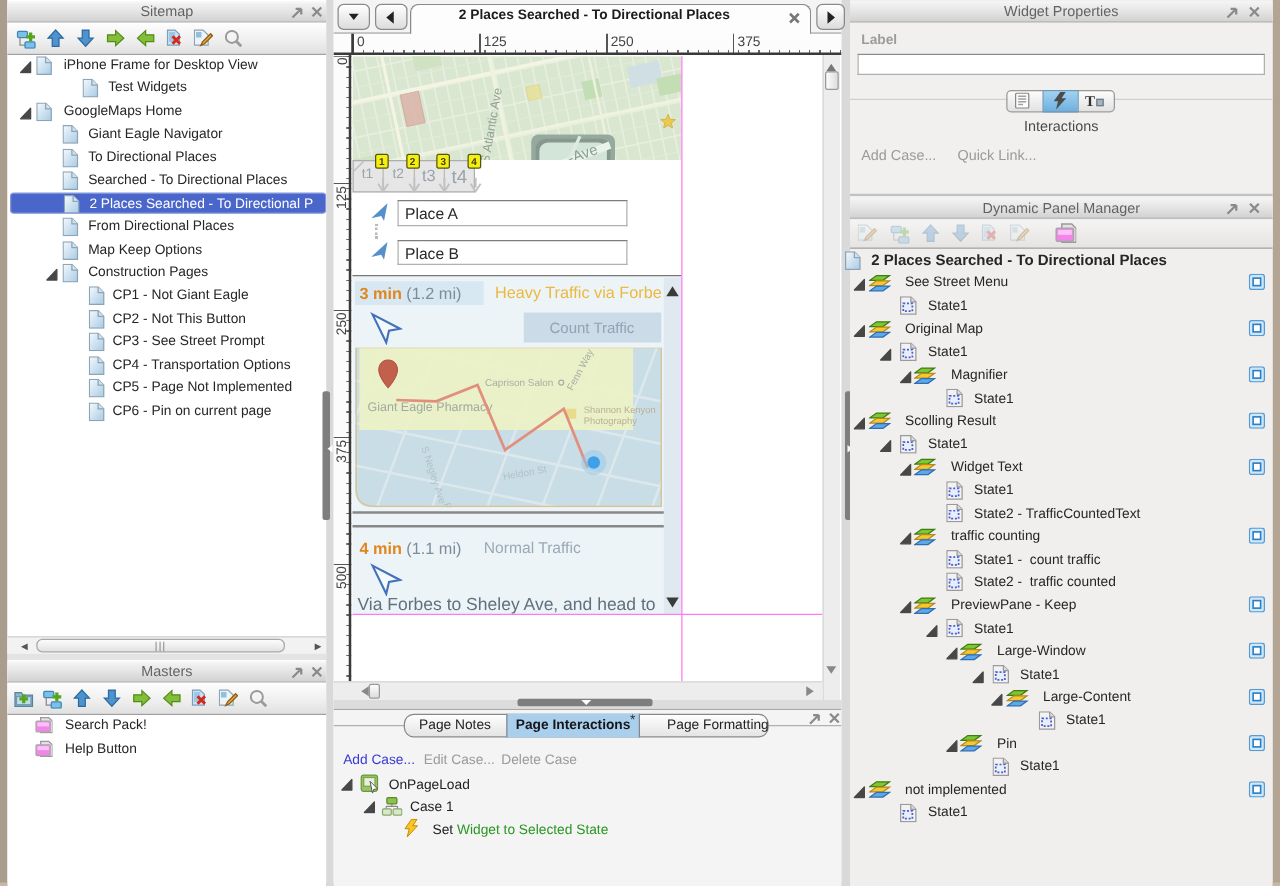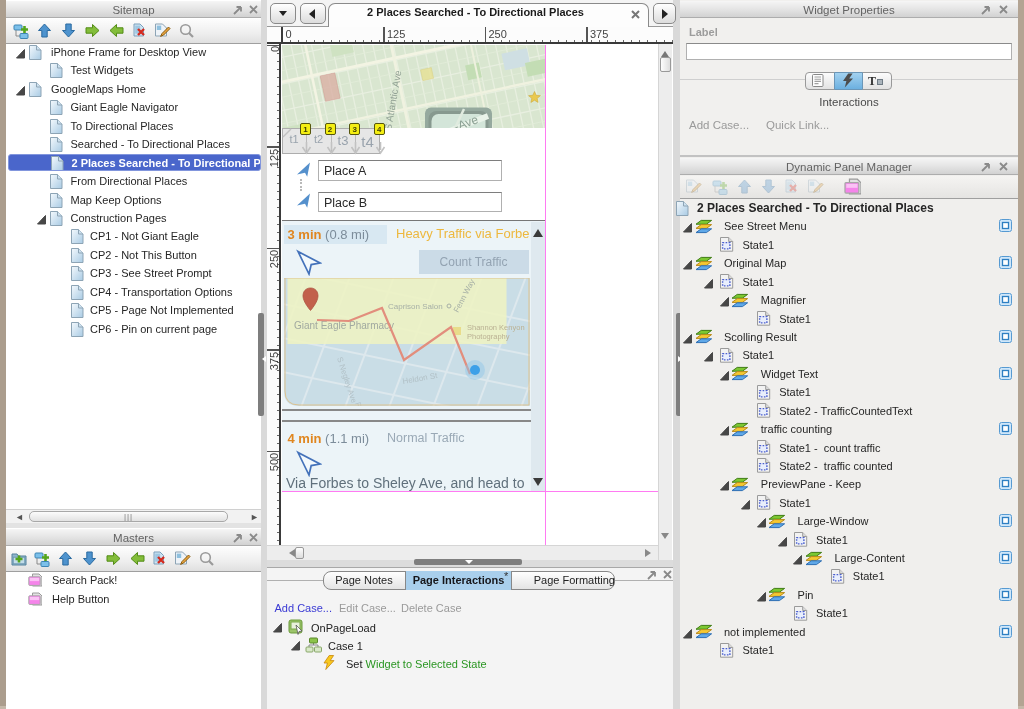--- a/index.html
+++ b/index.html
@@ -134,21 +134,21 @@
   <div id="smtree">
   <div class="row" style="left:0;top:43.0px;width:255px">
           <svg class="ic" style="left:9px;top:5px" width="11" height="11">
             <use href="#expand"></use>
           </svg>
           <svg class="ic" style="left:23px;top:2px" width="13" height="15">
             <use href="#pg"></use>
           </svg>
           <span class="treetxt" style="left:45.0px">iPhone Frame for Desktop View</span>
         </div>
-  <div class="row" style="left:0;top:61.4px;width:272px">
+  <div class="row" style="left:16px;top:61.4px;width:272px">
           <svg class="ic" style="left:44px;top:2px" width="13" height="15">
             <use href="#pg"></use>
           </svg>
           <span class="treetxt" style="left:64.5px">Test Widgets</span>
         </div>
   <div class="row" style="left:0;top:79.9px;width:255px">
           <svg class="ic" style="left:9px;top:5px" width="11" height="11">
             <use href="#expand"></use>
           </svg>
           <svg class="ic" style="left:23px;top:2px" width="13" height="15">
@@ -167,21 +167,21 @@
             <use href="#pg"></use>
           </svg>
           <span class="treetxt" style="left:64.5px">To Directional Places</span>
         </div>
   <div class="row" style="left:0;top:135.2px;width:255px">
           <svg class="ic" style="left:44px;top:2px" width="13" height="15">
             <use href="#pg"></use>
           </svg>
           <span class="treetxt" style="left:64.5px">Searched - To Directional Places</span>
         </div>
-  <div class="row" style="left:1.5px;top:153.6px;width:253px;height:17px;background:#4a66cb;border:1px solid #8296dd;border-radius:3px;color:#fff;font-weight:bold;font-size:11px;overflow:hidden">
+  <div class="row" style="left:1.5px;top:153.6px;width:253px;height:17px;background:#4a66cb;border:1px solid #8296dd;border-radius:3px;color:#fff;font-weight:normal;font-size:11px;overflow:hidden">
           <svg class="ic" style="left:42.5px;top:1px" width="13" height="15">
             <use href="#pg"></use>
           </svg>
           <span class="treetxt" style="left:63.0px;top:-1px">2 Places Searched - To Directional P</span>
         </div>
   <div class="row" style="left:0;top:172.1px;width:255px">
           <svg class="ic" style="left:44px;top:2px" width="13" height="15">
             <use href="#pg"></use>
           </svg>
           <span class="treetxt" style="left:64.5px">From Directional Places</span>
@@ -457,21 +457,21 @@
 <div class="abs" style="left:51px;top:191.5px;width:184px;height:20.5px;background:#fff;border:1px solid #b0b0b0;border-top-color:#7e7e7e;font-size:12.5px;color:#2a2a2a;line-height:20px;padding-left:5px">Place B</div>
 <svg class="abs" style="left:29px;top:161px" width="15" height="16">
         <path d="M14 1.5 L1 13.5 L9 11.8 L11.2 15.8 Z" fill="#5590cc"></path>
       </svg>
 <svg class="abs" style="left:29px;top:192px" width="15" height="16">
         <path d="M14 1.5 L1 13.5 L9 11.8 L11.2 15.8 Z" fill="#5590cc"></path>
       </svg>
 <div class="abs" style="left:33px;top:179px;width:1px;height:12px;border-left:2px dotted #b9b9b9"></div>
 <div class="abs" style="left:14.5px;top:220px;width:263.5px;height:270.5px;background:#ecf4f8;border-top:1.5px solid #777"></div>
 <div class="abs" style="left:16.5px;top:224.5px;width:103px;height:19.5px;background:#d8e8f2"></div>
-<div class="abs" style="left:20.5px;top:227px;font-size:13px;font-weight:bold;color:#e0861f">3 min <span style="font-weight:normal;color:#7c8c9a">(0.8 mi)</span></div>
+<div class="abs" style="left:20.5px;top:227px;font-size:13px;font-weight:bold;color:#e0861f">3 min <span style="font-weight:normal;color:#7c8c9a">(1.2 mi)</span></div>
 <div class="abs" style="left:129px;top:226px;width:133px;height:19px;overflow:hidden;font-size:13px;color:#edb83e;white-space:nowrap">Heavy Traffic via Forbes</div>
 <div class="abs" style="left:151.5px;top:249.5px;width:110px;height:24.5px;background:#cbdbe7;font-size:12px;color:#93a3b2;text-align:center;line-height:24px">Count Traffic</div>
 <svg class="abs" style="left:29px;top:249px" width="26" height="27">
         <path d="M2 2.5 L13 25 L15.2 15.6 L24 14 Z" fill="#f3f9fc" stroke="#4472ba" stroke-width="1.7"></path>
       </svg>
 <svg class="abs" style="left:16px;top:278px" width="247" height="128" viewBox="0 0 247 128">
 <defs>
           <clipPath id="snipclip">
             <path d="M0 0 H247 V128 H16 Q1 128 1 113 L1 0 Z"></path>
           </clipPath>

